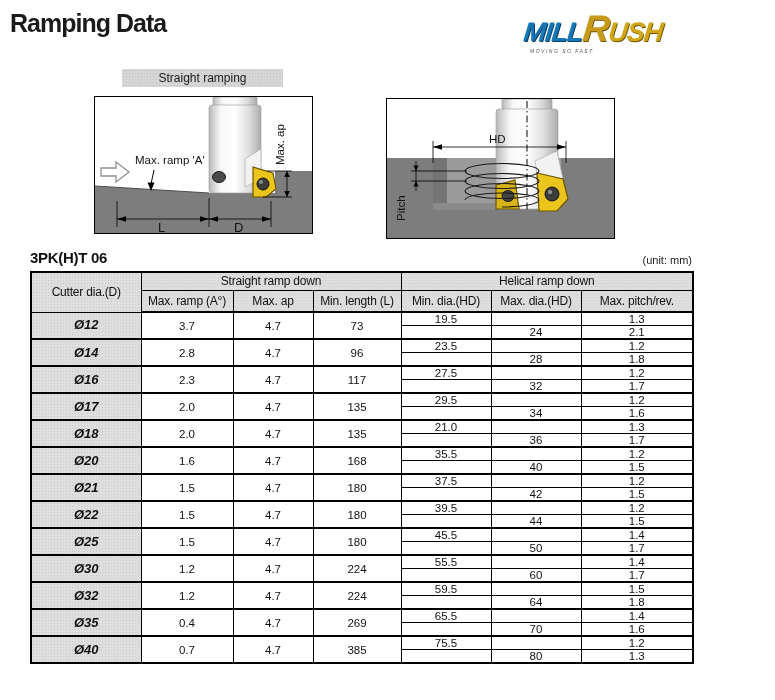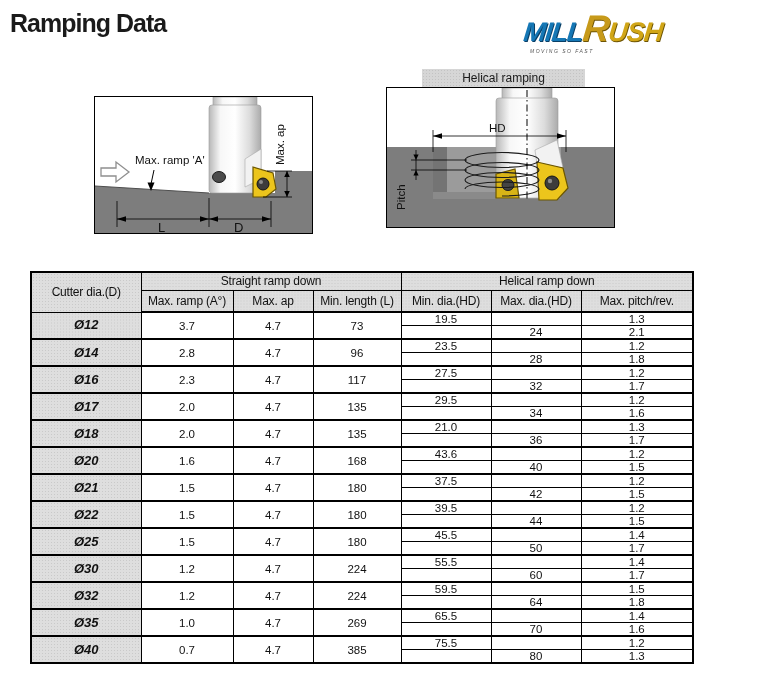--- a/index.html
+++ b/index.html
@@ -19,21 +19,21 @@
 
   
   .diagram-label { position:absolute; height:18px; line-height:18px; text-align:center; font-size:12px;
       color:#1a1a1a; background-color:#d6d6d6;
       background-image:radial-gradient(#c3c3c3 20%, rgba(0,0,0,0) 22%); background-size:3px 3px; }
   .label-straight { left:122px; top:69px; width:161px; }
   .label-helical  { left:422px; top:69px; width:163px; }
 
   .diagram-box { position:absolute; border:1px solid #000; background:#fff; }
   .box-straight { left:94px;  top:96px; width:219px; height:138px; }
-  .box-helical  { left:386px; top:87px; width:229px; height:141px;text-align:center; }
+  .box-helical  { left:386px; top:98px; width:229px; height:141px;text-align:center; }
   .diagram-box svg { display:block; }
 
   
   .table-title-row { position:absolute; left:30px; top:249px; width:662px; display:flex;
                      justify-content:space-between; align-items:flex-end; }
   .table-title { font-size:15px; font-weight:bold; letter-spacing:-0.3px; }
   .unit-note { font-size:11px; color:#222; }
 
   table.ramping { position:absolute; left:30px; top:271px; width:662px;
                   border-collapse:collapse; table-layout:fixed; font-size:12px;border-radius:27px; }
@@ -56,21 +56,21 @@
 <body>
 
 <div class="page">
 
   <div class="page-title">Ramping Data</div>
   <div class="logo">
     <div class="logo-main"><span class="logo-mill">MILL</span><span class="logo-rush"><span class="big-r">R</span><span>USH</span></span></div>
     <div class="logo-tagline">MOVING SO FAST</div>
   </div>
 
-  <div class="diagram-label label-helical">Helical ramping</div>
+  <div class="diagram-label label-straight">Straight ramping</div>
 
   <div class="diagram-box box-straight">
     <svg width="217" height="136" viewBox="0 0 217 136">
       <defs>
         <linearGradient id="cyl" x1="0" y1="0" x2="1" y2="0">
           <stop offset="0" stop-color="#b8b8b8"></stop>
             <stop offset="0.22" stop-color="#f7f7f7"></stop>
           <stop offset="0.5" stop-color="#ffffff"></stop>
             <stop offset="0.78" stop-color="#dcdcdc"></stop>
           <stop offset="1" stop-color="#ababab"></stop>
@@ -151,20 +151,24 @@
 
       <line x1="24" y1="72" x2="80" y2="72" stroke="#000" stroke-width="0.8"></line>
       <line x1="24" y1="82" x2="80" y2="82" stroke="#000" stroke-width="0.8"></line>
       <line x1="29" y1="62" x2="29" y2="92" stroke="#000" stroke-width="0.8"></line>
       <polygon points="26.4,66.5 31.6,66.5 29,72" fill="#000"></polygon>
       <polygon points="26.4,87.5 31.6,87.5 29,82" fill="#000"></polygon>
       <text transform="translate(18,122) rotate(-90)" font-size="11.5" fill="#111">Pitch</text>
     </svg>
   </div>
 
+  <div class="table-title-row">
+    <span class="table-title">3PK(H)T 06</span>
+    <span class="unit-note">(unit: mm)</span>
+  </div>
 
   <table class="ramping">
     <colgroup>
       <col style="width:110px">
         <col style="width:92px">
         <col style="width:80px">
         <col style="width:88px">
       <col style="width:90px">
         <col style="width:90px">
         <col style="width:112px">
@@ -258,21 +262,21 @@
     <td></td>
     <td>36</td>
     <td>1.7</td>
   </tr>
 
   <tr class="sub-top">
     <td class="dia" rowspan="2">Ø20</td>
     <td rowspan="2">1.6</td>
     <td rowspan="2">4.7</td>
     <td rowspan="2">168</td>
-    <td>43.6</td>
+    <td>35.5</td>
     <td></td>
     <td>1.2</td>
   </tr>
   <tr class="sub-bot">
     <td></td>
     <td>40</td>
     <td>1.5</td>
   </tr>
 
   <tr class="sub-top">
@@ -345,21 +349,21 @@
     <td>1.5</td>
   </tr>
   <tr class="sub-bot">
     <td></td>
     <td>64</td>
     <td>1.8</td>
   </tr>
 
   <tr class="sub-top">
     <td class="dia" rowspan="2">Ø35</td>
-    <td rowspan="2">1.0</td>
+    <td rowspan="2">0.4</td>
     <td rowspan="2">4.7</td>
     <td rowspan="2">269</td>
     <td>65.5</td>
     <td></td>
     <td>1.4</td>
   </tr>
   <tr class="sub-bot">
     <td></td>
     <td>70</td>
     <td>1.6</td>

